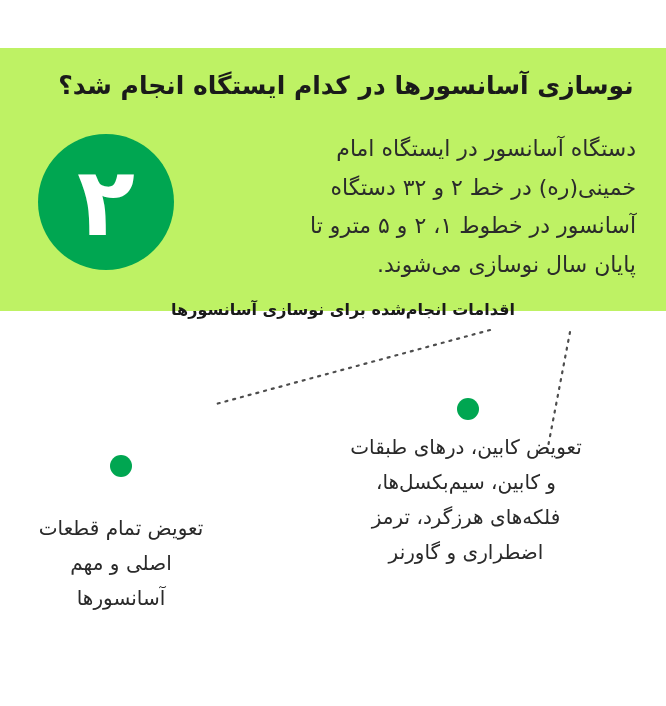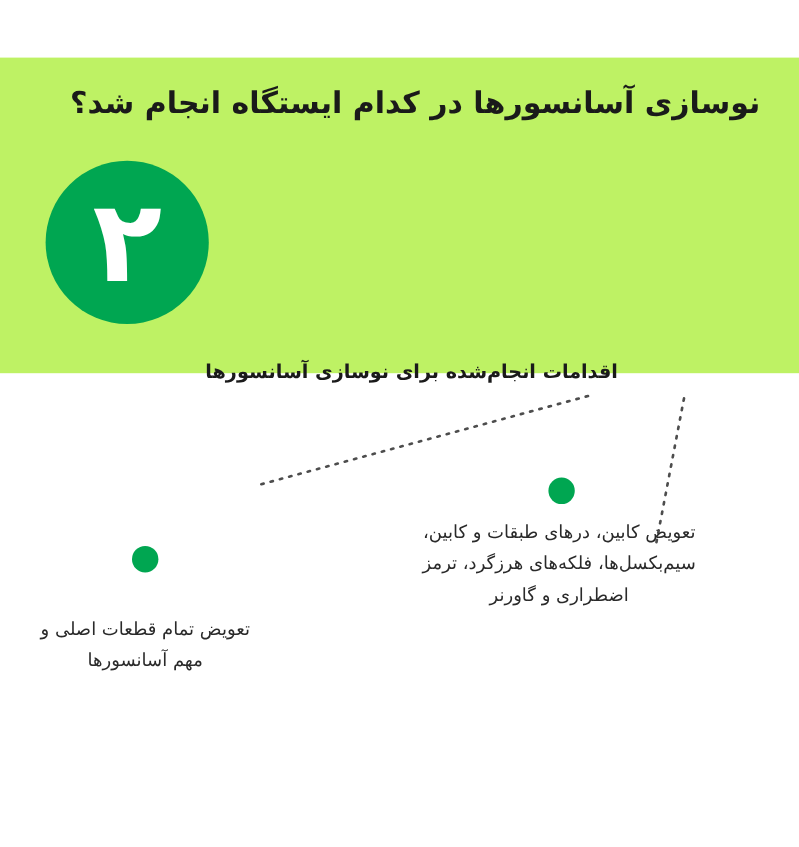--- a/index.html
+++ b/index.html
@@ -99,21 +99,21 @@
     height: 22px;
     border-radius: 50%;
     background: #00a651;
   }
   .dot-left  { top: 398px; right: 187px; }
   .dot-right { top: 455px; right: 534px; }
 
   .branch-text {
     position: absolute;
     text-align: center;
-    font-size: 15px;
+    font-size: 20px;
     color: #2a2a2a;
     line-height: 1.75;
     direction: rtl;
   }
   .branch-left  { top: 430px; right: 80px;  width: 240px; }
   .branch-right { top: 487px; right: 455px; width: 180px; margin-top: 24px; }
 
   
   .bottom-strip {
     position: absolute;
@@ -126,20 +126,21 @@
 </style>
 </head>
 <body>
 
 <div class="top-panel">
 
   <div class="headline">نوسازی آسانسورها در کدام ایستگاه انجام شد؟</div>
 
   <div class="circle-number">۲</div>
 
+  <div class="top-paragraph">دستگاه آسانسور در ایستگاه امام خمینی(ره) در خط ۲ و ۳۲ دستگاه آسانسور در خطوط ۱، ۲ و ۵ مترو تا پایان سال نوسازی می‌شوند.</div>
 </div>
 
 <div class="subhead">اقدامات انجام‌شده برای نوسازی آسانسورها</div>
 
 <svg class="connectors" viewBox="0 0 666 706" width="666" height="706">
   <line x1="490" y1="330" x2="216" y2="404" stroke="#4d4d4d" stroke-width="2.2" stroke-dasharray="2 6" stroke-linecap="round"></line>
   <line x1="543" y1="330" x2="124" y2="0" stroke="none"></line>
   <line x1="549" y1="332" x2="123" y2="332" stroke="none"></line>
   <line x1="548" y1="330" x2="122" y2="330" stroke="none"></line>
   <line x1="556" y1="332" x2="120" y2="332" stroke="none"></line>

